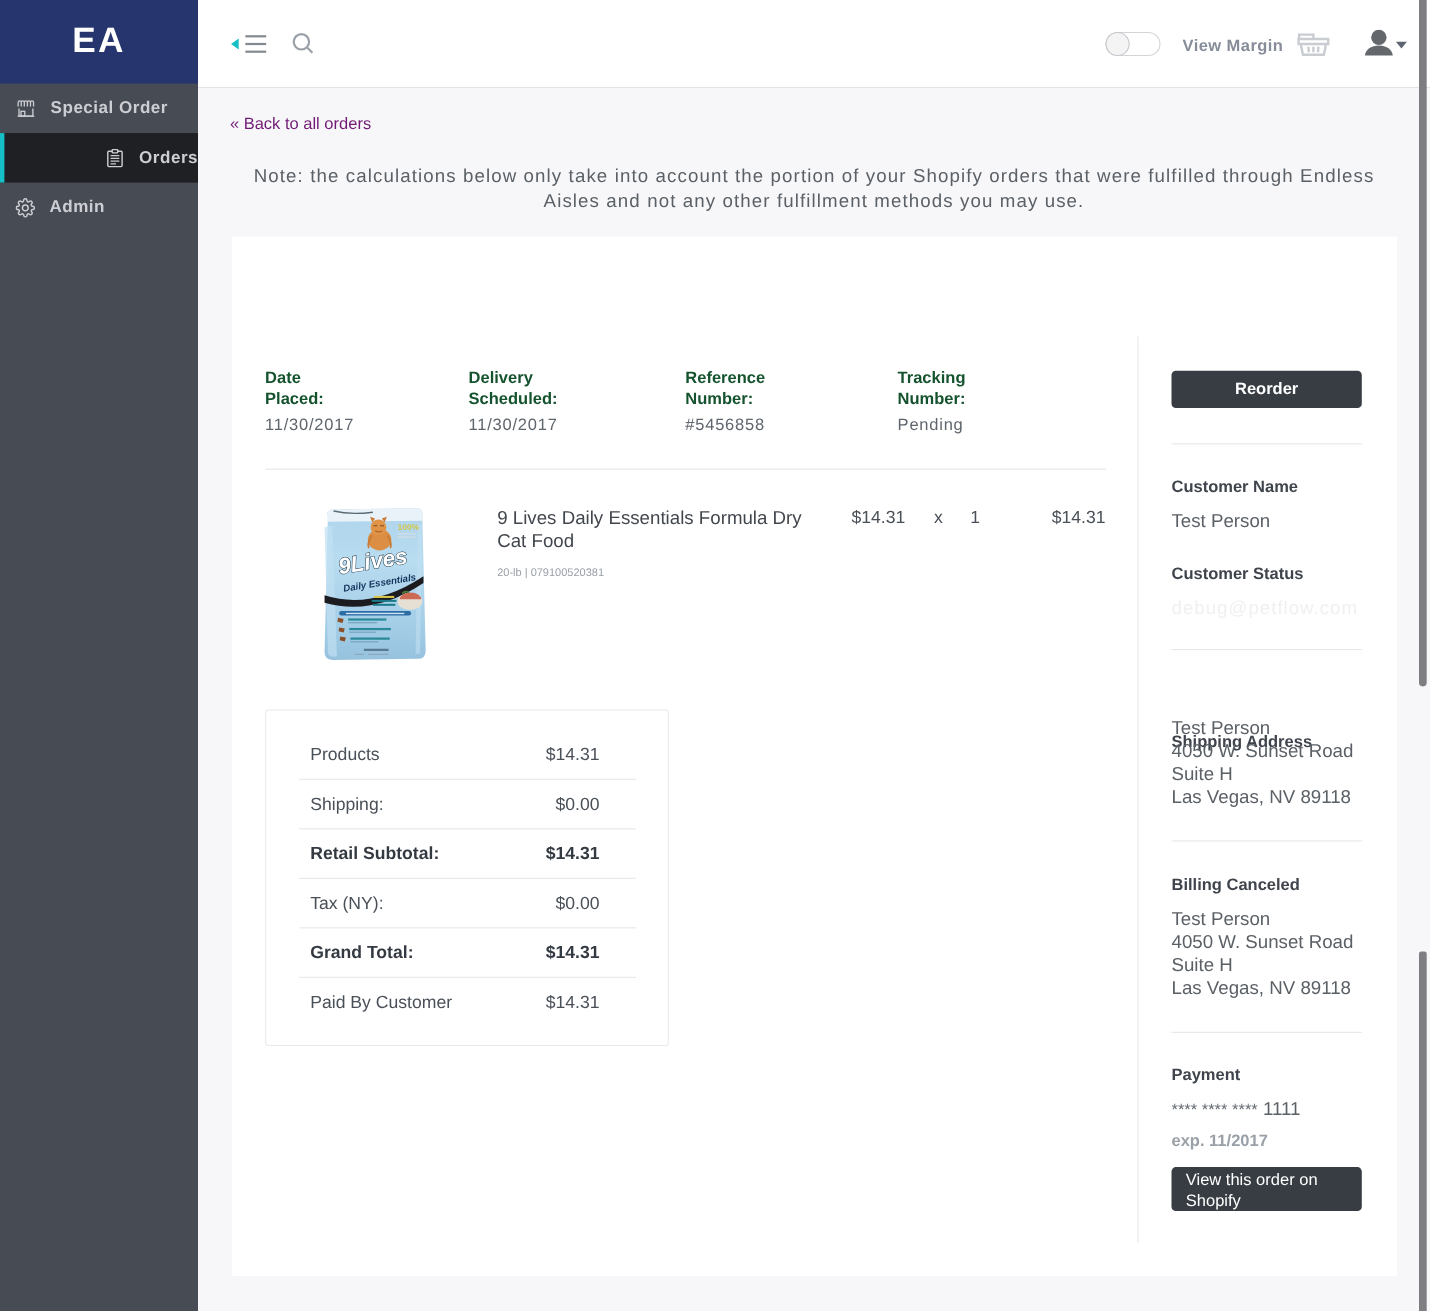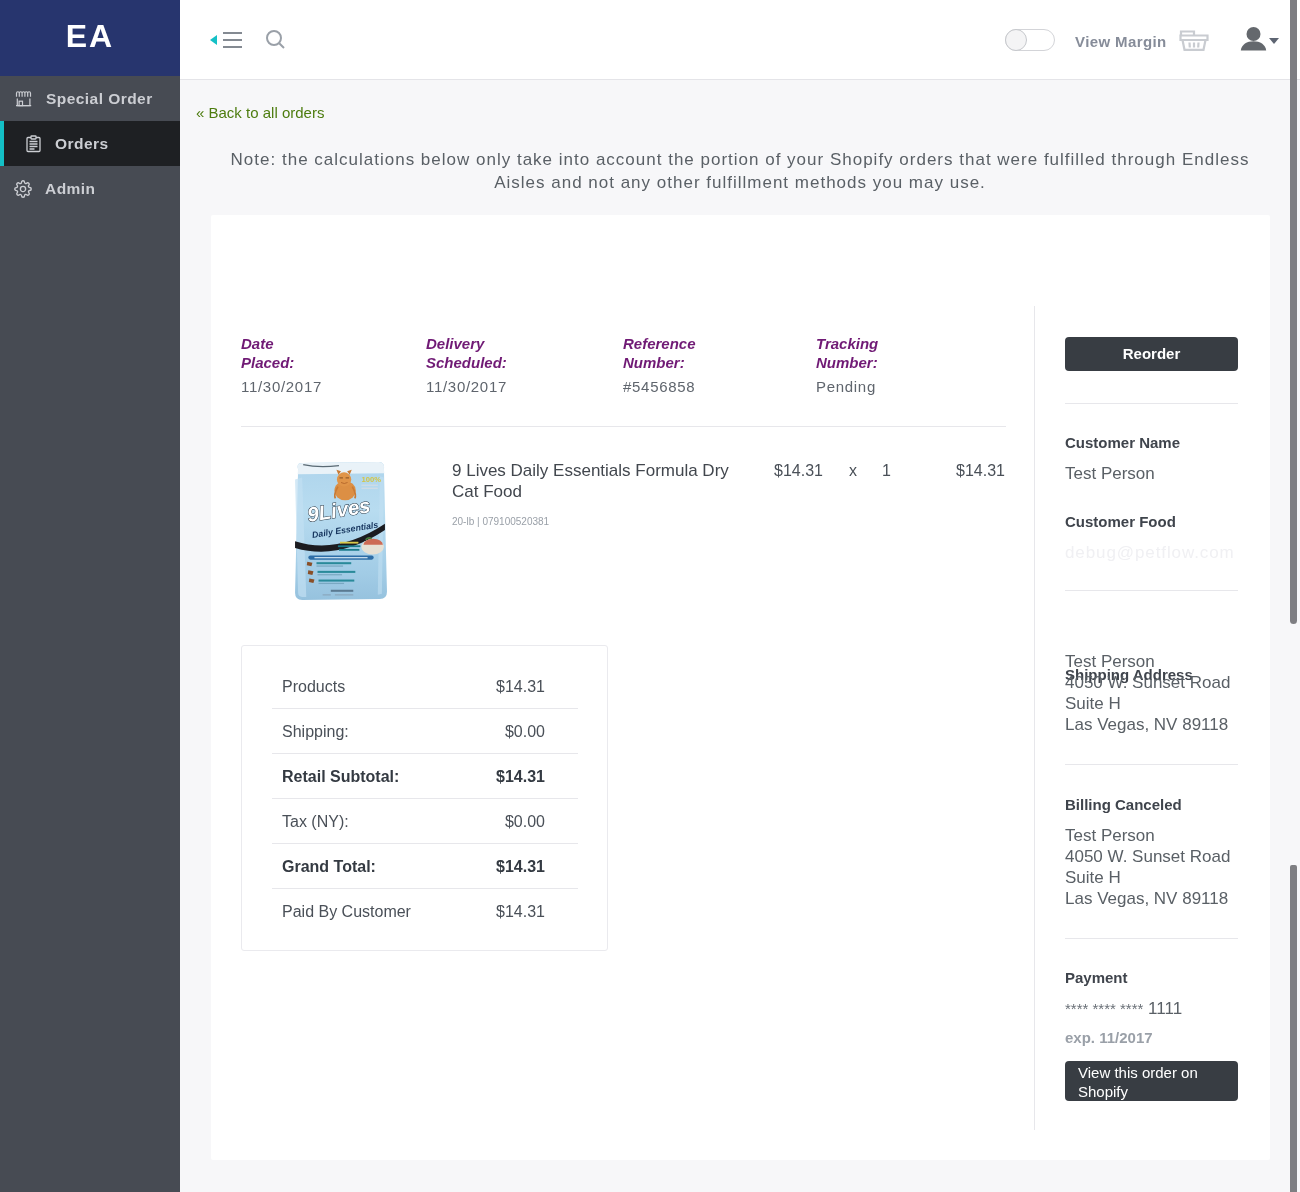--- a/index.html
+++ b/index.html
@@ -4,54 +4,54 @@
 <style>
 * { margin:0; padding:0; box-sizing:border-box; }
 html,body { width:1300px; height:1192px; overflow:hidden; }
 body { position:relative; font-family:"Liberation Sans", sans-serif; background:#f7f7f9; }
 
 
 .sidebar { position:absolute; left:0; top:0; width:180px; height:1192px; background:#474b53; }
 .logo { height:76px; background:#27356e; display:flex; align-items:center; justify-content:center; color:#fff; font-size:32px; font-weight:bold; letter-spacing:2px; padding-bottom:4px; }
 .nav-item { height:45px; display:flex; align-items:center; padding-left:14px; color:#ccced3; font-size:15.5px; font-weight:bold; letter-spacing:0.45px; }
 .nav-item svg { margin-right:13px; }
-.nav-item.active { background:#1e2023; border-left:4px solid #14c0c6; padding-left:21px; }
+.nav-item.active { background:#1e2023; border-left:4px solid #14c0c6; padding-left:6px;justify-content:flex-end; }
 
 
 .topbar { position:absolute; left:180px; top:0; width:1120px; height:80px; background:#fff; border-bottom:1px solid #e4e4e8; }
 .tri { position:absolute; left:210px; top:35px; width:0; height:0; border-top:5px solid transparent; border-bottom:5px solid transparent; border-right:7px solid #14c0c6; }
 .burger { position:absolute; left:223px; top:32px; width:19px; }
 .burger div { height:2px; background:#848a92; margin-bottom:5px; }
 .search { position:absolute; left:264px; top:28px; }
 .toggle { position:absolute; left:1005px; top:29px; width:50px; height:22px; border:1px solid #d3d4d8; border-radius:11px; background:#fff; }
 .toggle .knob { position:absolute; left:-1px; top:-1px; width:22px; height:22px; border-radius:50%; background:#f4f4f5; border:1px solid #c6c8cc; }
 .vm { position:absolute; left:1075px; top:33px; font-size:15px; font-weight:bold; color:#868c99; letter-spacing:0.4px; }
 .basket { position:absolute; left:1179px; top:28px; }
 .person { position:absolute; left:1240px; top:26px; }
 .caret { position:absolute; left:1269px; top:38px; width:0; height:0; border-left:5px solid transparent; border-right:5px solid transparent; border-top:6px solid #5d6472; }
 
 
-.back { position:absolute; left:196px; top:104px; font-size:15px; color:#4d7c0f; }
+.back { position:absolute; left:209px; top:104px; font-size:15px; color:#701a75; }
 .note { position:absolute; left:180px; top:148px; width:1120px; text-align:center; font-size:17px; letter-spacing:1px; line-height:23px; color:#5a6066; }
 
 .card { position:absolute; left:211px; top:215px; width:1059px; height:945px; background:#fff; border-radius:2px; }
 
 .card-header { position:absolute; left:30px; right:32px; top:0; height:91px; border-bottom:1px solid #e7e7eb; }
 .order-title { position:absolute; left:1px; top:34px; font-size:25px; color:#42474e; letter-spacing:0.2px; }
 .updated { position:absolute; left:182px; top:40px; font-size:14px; color:#9ba1a9; }
 .status { position:absolute; right:-3px; top:35px; font-size:17px; color:#4a5058; }
 .status .muted { color:#9aa0a8; }
 .qmark { display:inline-block; width:17px; height:17px; border-radius:50%; background:#4d535b; color:#fff; font-size:12px; font-weight:bold; text-align:center; line-height:17px; vertical-align:-2px; margin-left:9px; }
 
 .vdiv { position:absolute; left:823px; top:91px; width:1px; height:824px; background:#e7e7eb; }
 
 
 .meta { position:absolute; left:30px; top:119px; font-size:15px; }
 .meta .col { position:absolute; top:0; }
-.meta .lbl { font-weight:bold; color:#701a75; line-height:19px;font-style:italic; }
+.meta .lbl { font-weight:bold; color:#14532d; line-height:19px; }
 .meta .val { margin-top:6px; color:#5f656d; letter-spacing:0.7px; }
 .hline2 { position:absolute; left:30px; top:211px; width:765px; height:1px; background:#e7e7eb; }
 
 
 .prod-img { position:absolute; left:80px; top:244px; width:99px; height:142px; }
 .prod-title { position:absolute; left:241px; top:245px; width:300px; font-size:17px; line-height:21px; color:#42474e; }
 .prod-sku { position:absolute; left:241px; top:301px; font-size:10px; color:#9aa0a8; }
 .p-price1 { position:absolute; left:563px; top:247px; width:47px; font-size:16px; color:#4a5058; }
 .p-x { position:absolute; left:638px; top:247px; font-size:16px; color:#4a5058; }
 .p-qty { position:absolute; left:671px; top:247px; font-size:16px; color:#4a5058; }
@@ -257,21 +257,21 @@
         <span class="tl">Paid By Customer</span>
         <span class="tv">$14.31</span>
       </div>
   </div>
 
   <div class="rcol">
     <div class="btn reorder">Reorder</div>
     <div class="rhr" style="top:188px;"></div>
     <div class="rlabel" style="top:219px;">Customer Name</div>
     <div class="rtext" style="top:248px;">Test Person</div>
-    <div class="rlabel" style="top:298px;">Customer Food</div>
+    <div class="rlabel" style="top:298px;">Customer Status</div>
     <div class="rtext email" style="top:327px;">debug@petflow.com</div>
     <div class="rhr" style="top:375px;"></div>
     <div class="rlabel" style="top:407px;margin-top:44px;">Shipping Address</div>
     <div class="rtext" style="top:436px;">Test Person<br>4050 W. Sunset Road<br>Suite H<br>Las Vegas, NV 89118</div>
     <div class="rhr" style="top:549px;"></div>
     <div class="rlabel" style="top:581px;">Billing Canceled</div>
     <div class="rtext" style="top:610px;">Test Person<br>4050 W. Sunset Road<br>Suite H<br>Las Vegas, NV 89118</div>
     <div class="rhr" style="top:723px;"></div>
     <div class="rlabel" style="top:754px;">Payment</div>
     <div class="rtext" style="top:783px;"><span class="stars">**** **** ****</span> 1111</div>

